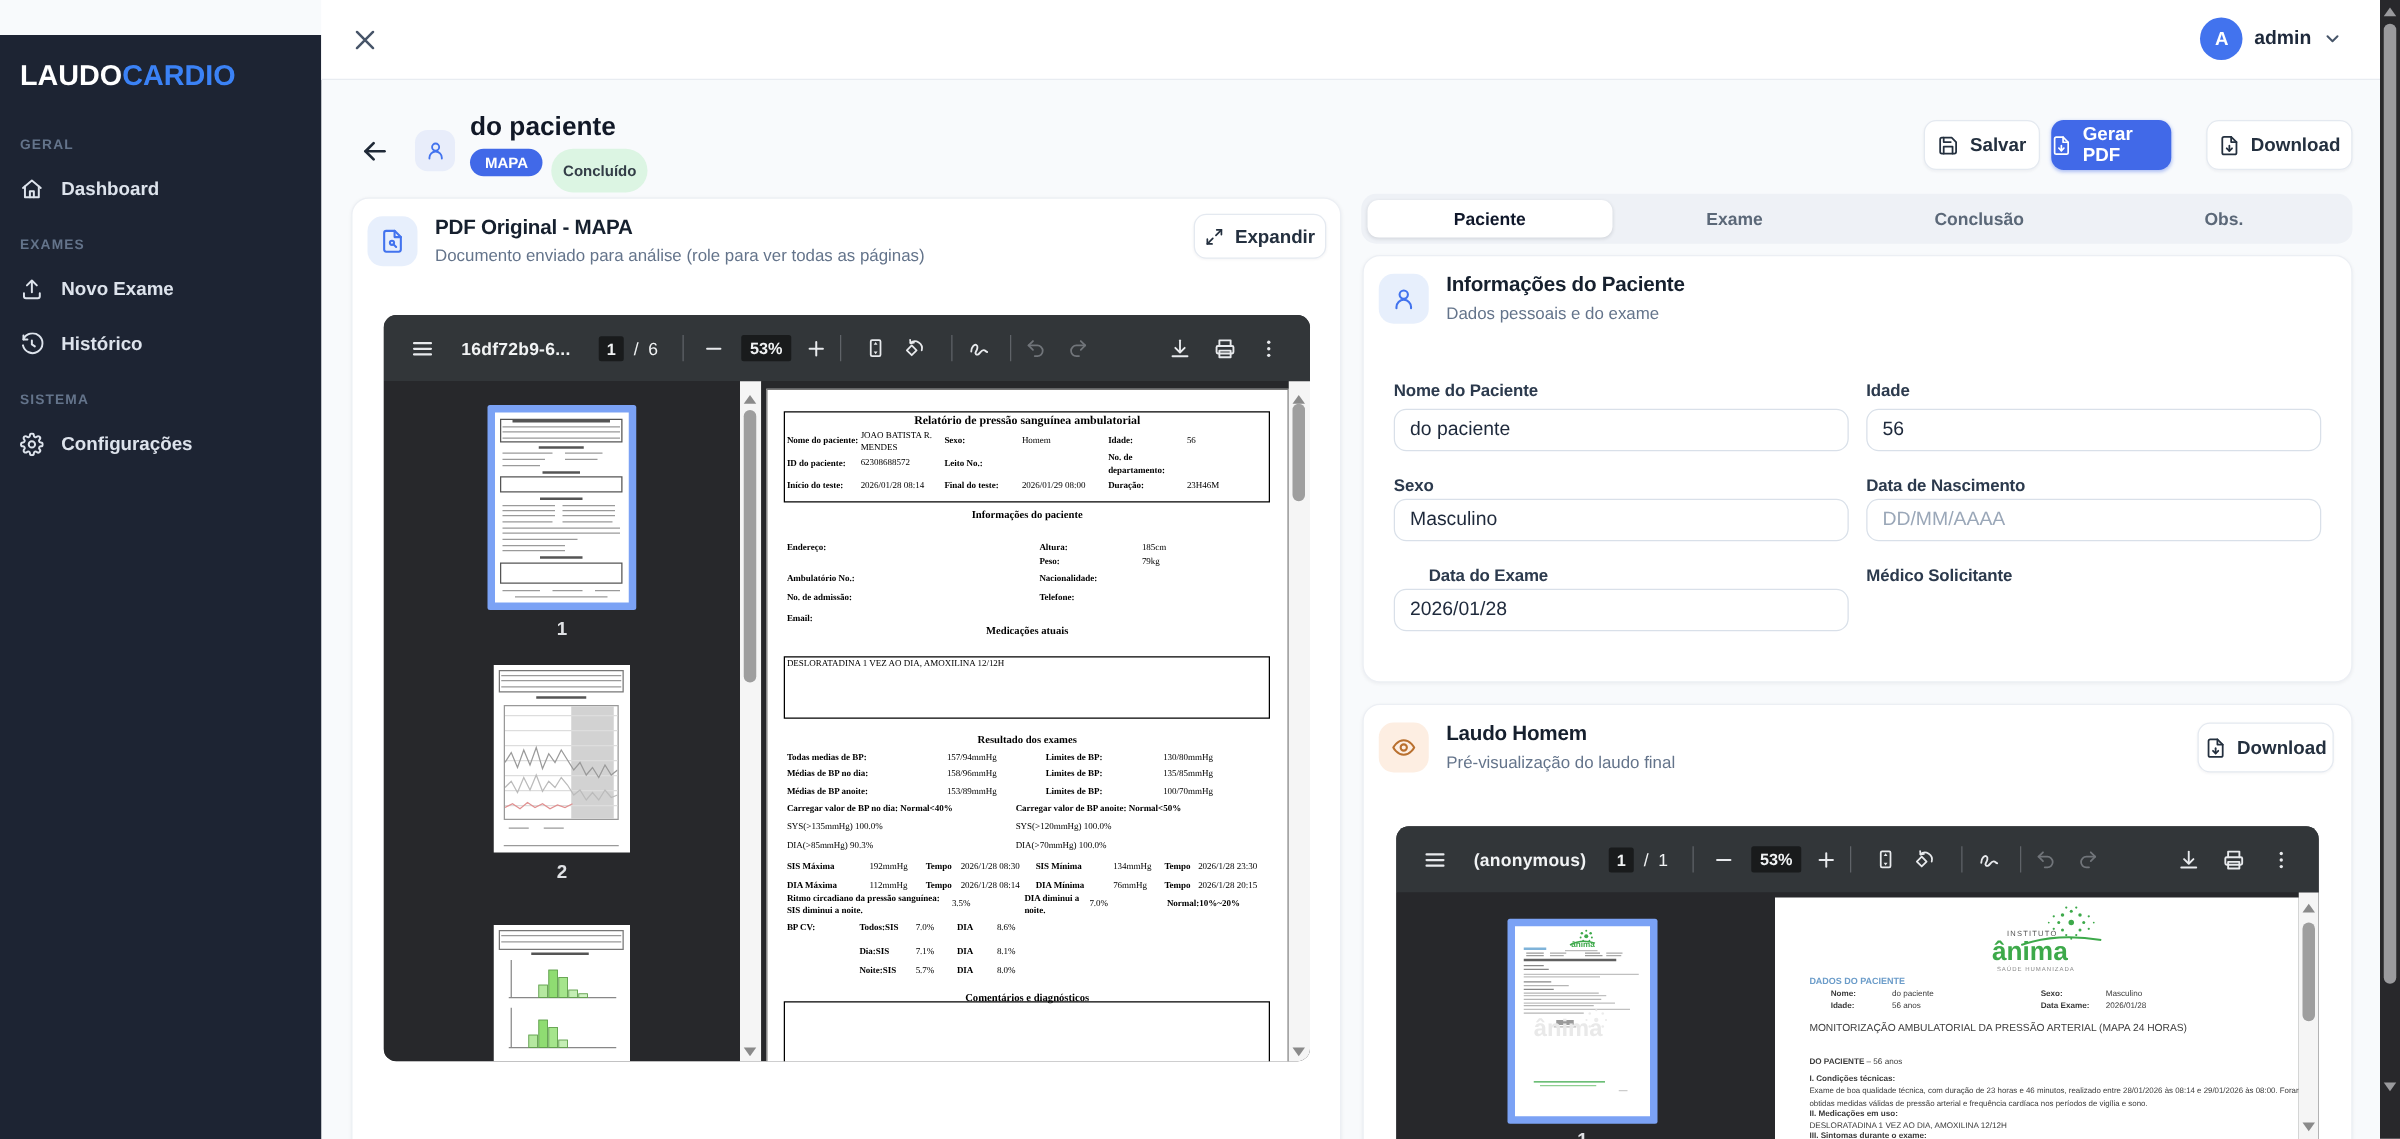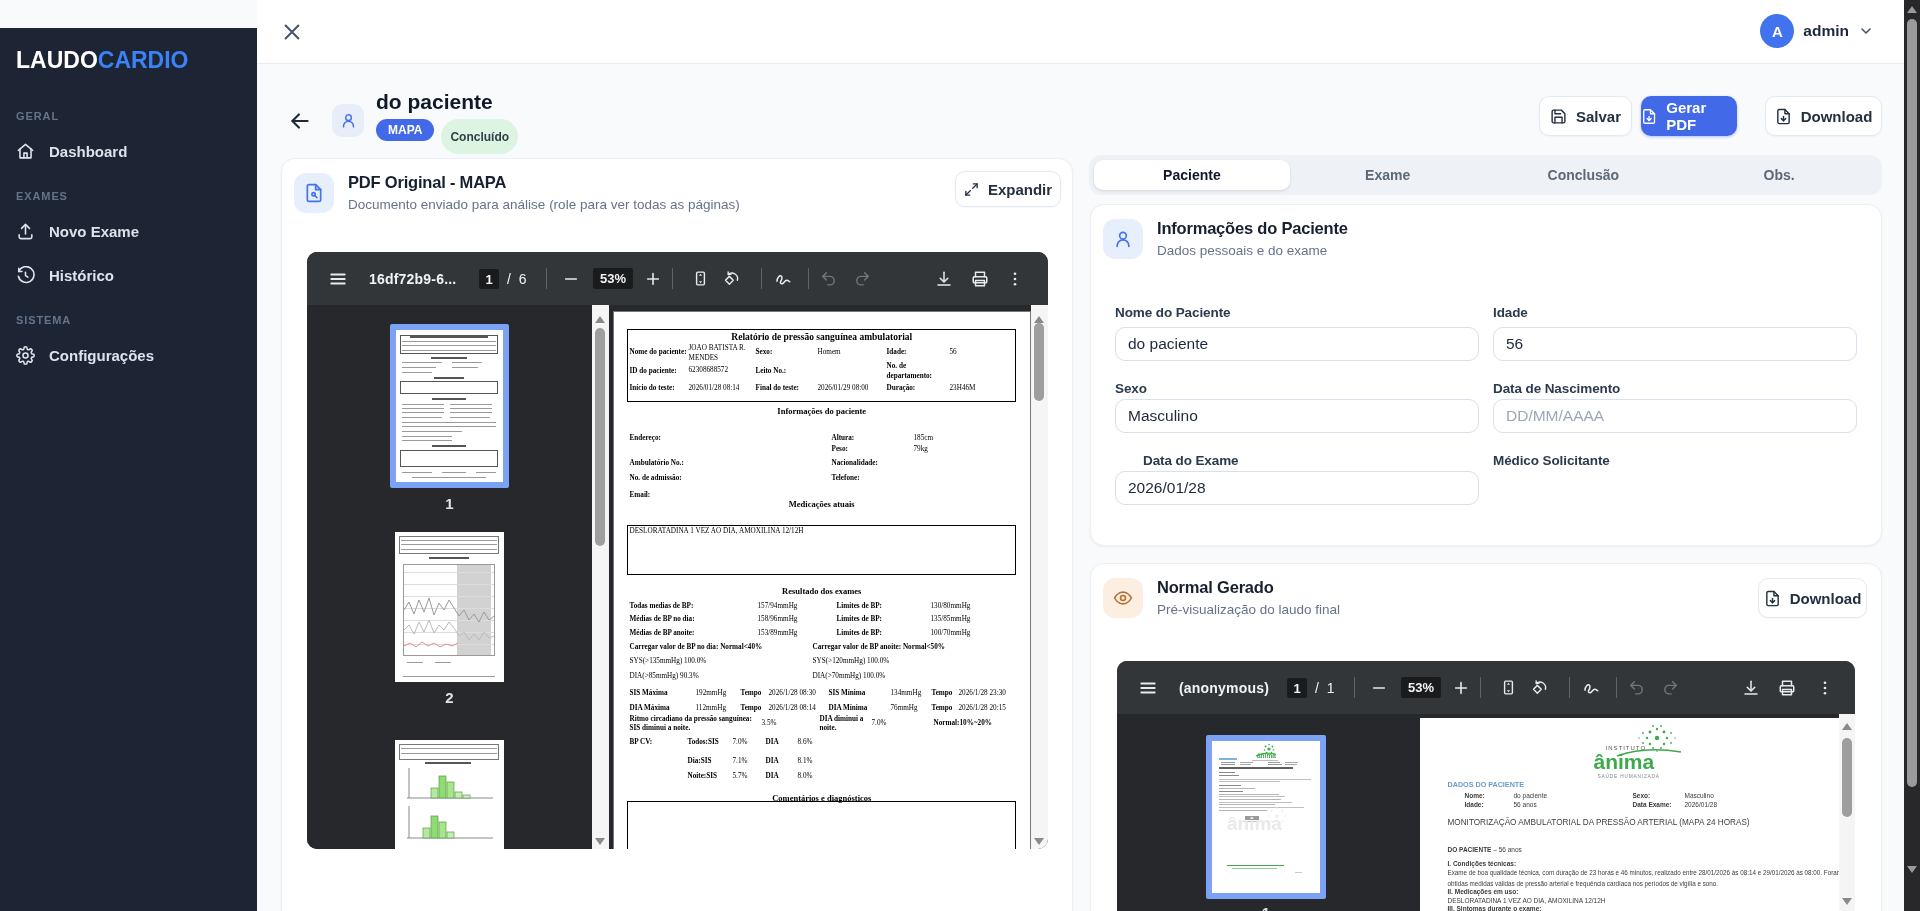--- a/index.html
+++ b/index.html
@@ -477,21 +477,21 @@
   <div class="flabel" style="left:402px; top:248px;">Médico Solicitante</div>
 </div>
 
 <div class="card" id="laudocard" style="left:1090px; top:563px; width:792px; height:380px;">
   <div class="chip40" style="background:#fdeee2;">
     <svg width="20" height="20" viewBox="0 0 24 24" fill="none" stroke="#b9702f" stroke-width="2" stroke-linecap="round" stroke-linejoin="round">
         <path d="M2 12s3.5-7 10-7 10 7 10 7-3.5 7-10 7-10-7-10-7z"></path>
         <circle cx="12" cy="12" r="3"></circle>
       </svg>
   </div>
-  <div class="cardtitle">Normal Gerado</div>
+  <div class="cardtitle">Laudo Homem</div>
   <div class="cardsub">Pré-visualização do laudo final</div>
   <div class="hbtn" style="left:667px; top:14px; width:109px; height:40px; position:absolute;">
     <svg width="17" height="17" viewBox="0 0 24 24" fill="none" stroke="#24303f" stroke-width="2" stroke-linecap="round" stroke-linejoin="round">
         <path d="M14 2H6a2 2 0 0 0-2 2v16a2 2 0 0 0 2 2h12a2 2 0 0 0 2-2V8z"></path>
         <path d="M14 2v6h6"></path>
         <path d="M12 12v6"></path>
         <path d="m9 15 3 3 3-3"></path>
       </svg>
     Download
   </div>

